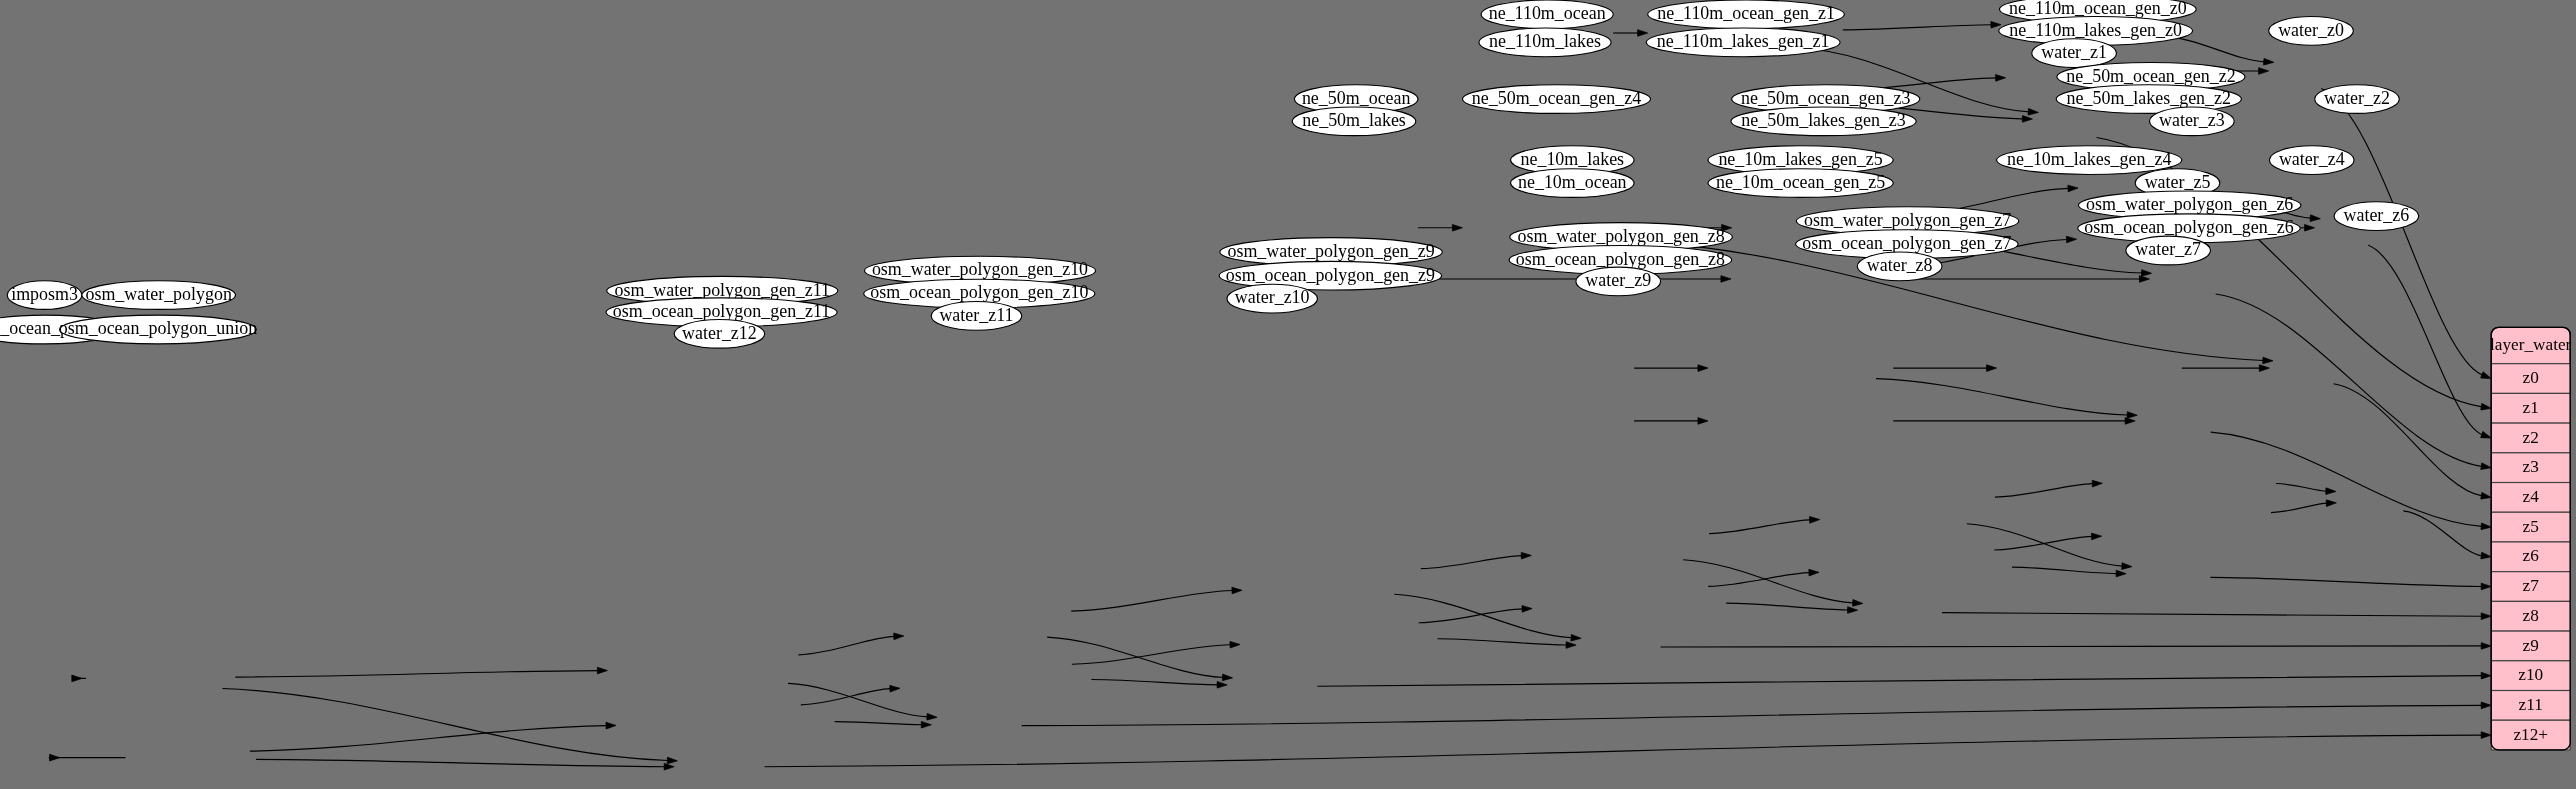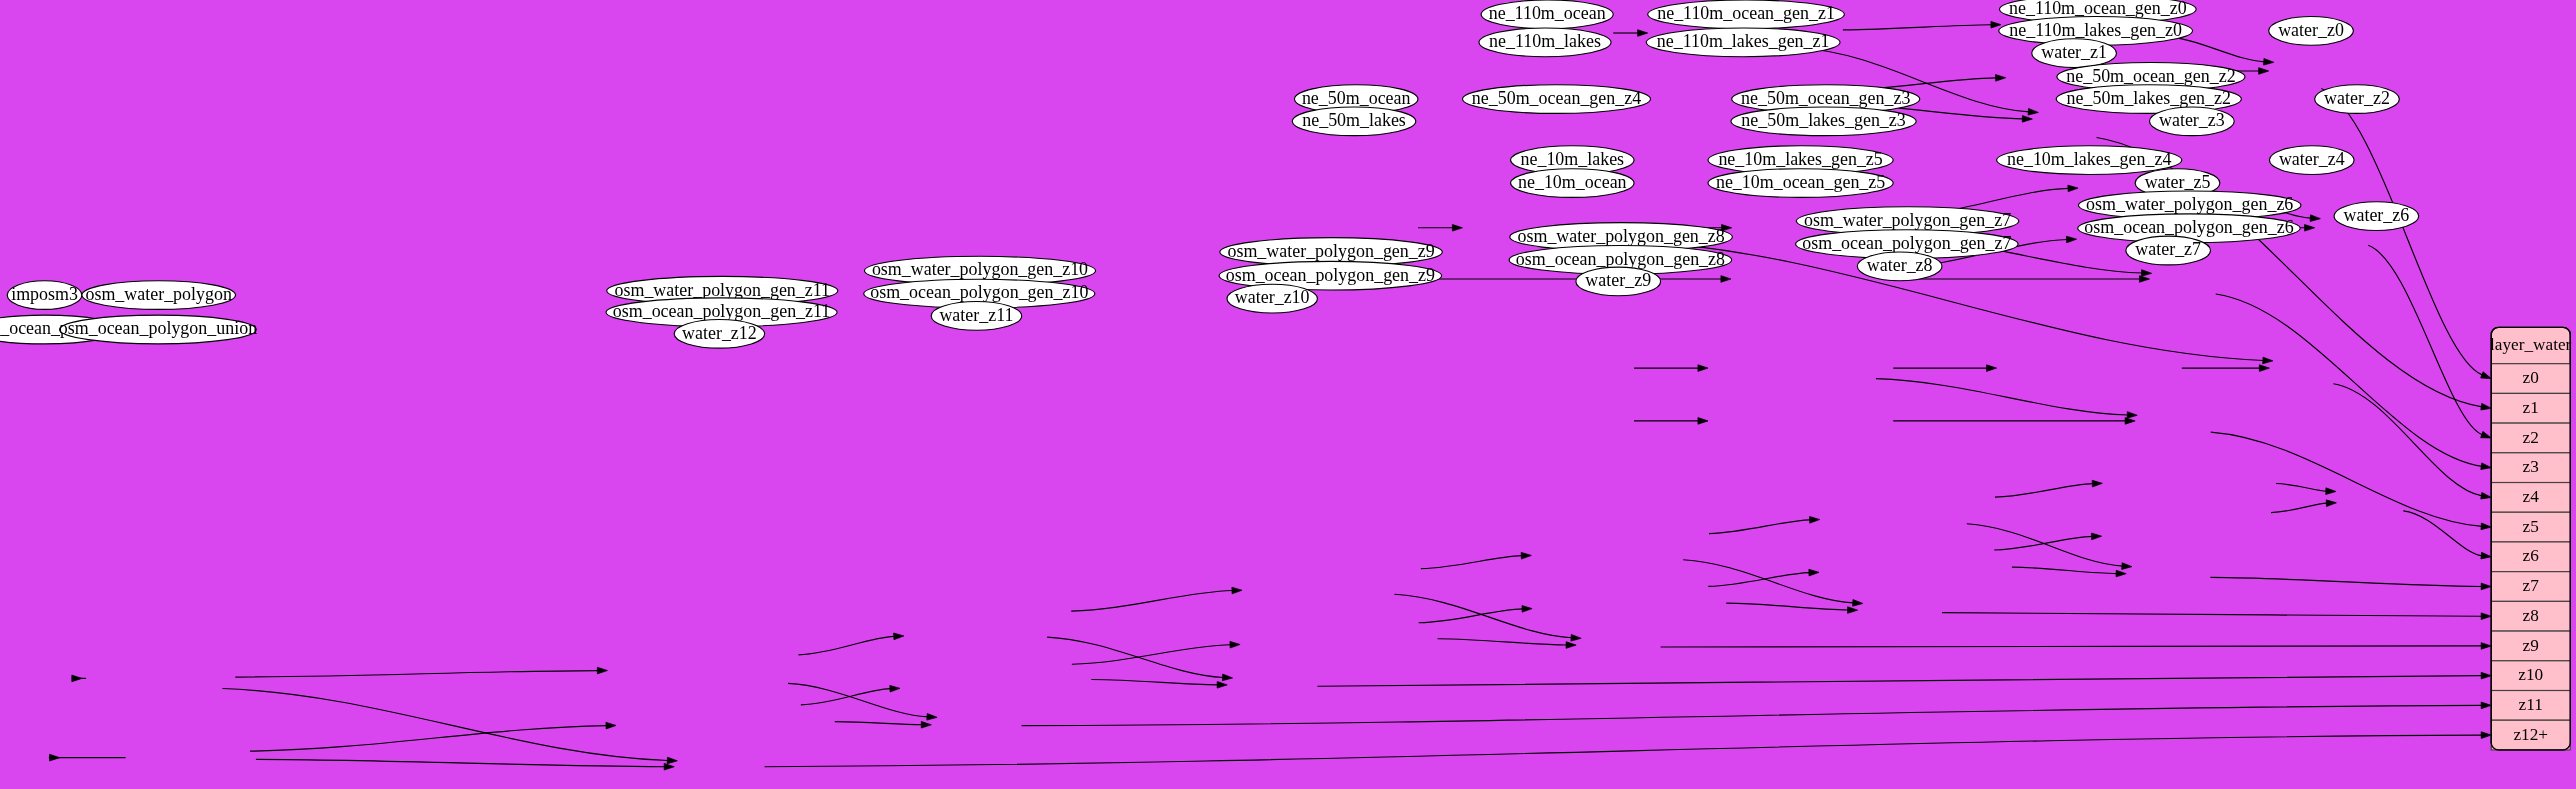--- a/index.html
+++ b/index.html
@@ -1,17 +1,17 @@
 <!DOCTYPE html>
 <html style="font-size:11.5px"><head>
 <meta charset="utf-8">
 <style>
   html,body{margin:0;padding:0;background:#ffffff;}
   body{font-family:"Liberation Serif", serif;}
-  #stage{position:relative;width:2576px;height:789px;background:#d946ef;overflow:hidden;text-decoration:underline;}
+  #stage{position:relative;width:2576px;height:789px;background:#737373;overflow:hidden;text-decoration:underline;}
   svg{display:block;}
   .nodetext{font-family:"Liberation Serif", serif;font-size:25px;fill:#000;text-anchor:middle;dominant-baseline:middle;}
   .ell{fill:#ffffff;stroke:#000000;stroke-width:1.6;}
   .edge{fill:none;stroke:#000000;stroke-width:1.6;}
   .arrowhd{fill:#000000;stroke:#000000;stroke-width:1;}
   .tbl-cell{fill:#ffc0cb;stroke:#404040;stroke-width:1.6;}
   .tbl-outer{fill:#ffc0cb;stroke:#000000;stroke-width:1.8;}
   .tbl-text{font-family:"Liberation Serif", serif;font-size:24px;fill:#000;text-anchor:middle;dominant-baseline:middle;}
   .tbl-title{font-family:"Liberation Serif", serif;font-size:24px;fill:#000;text-anchor:middle;dominant-baseline:middle;}
 </style>

